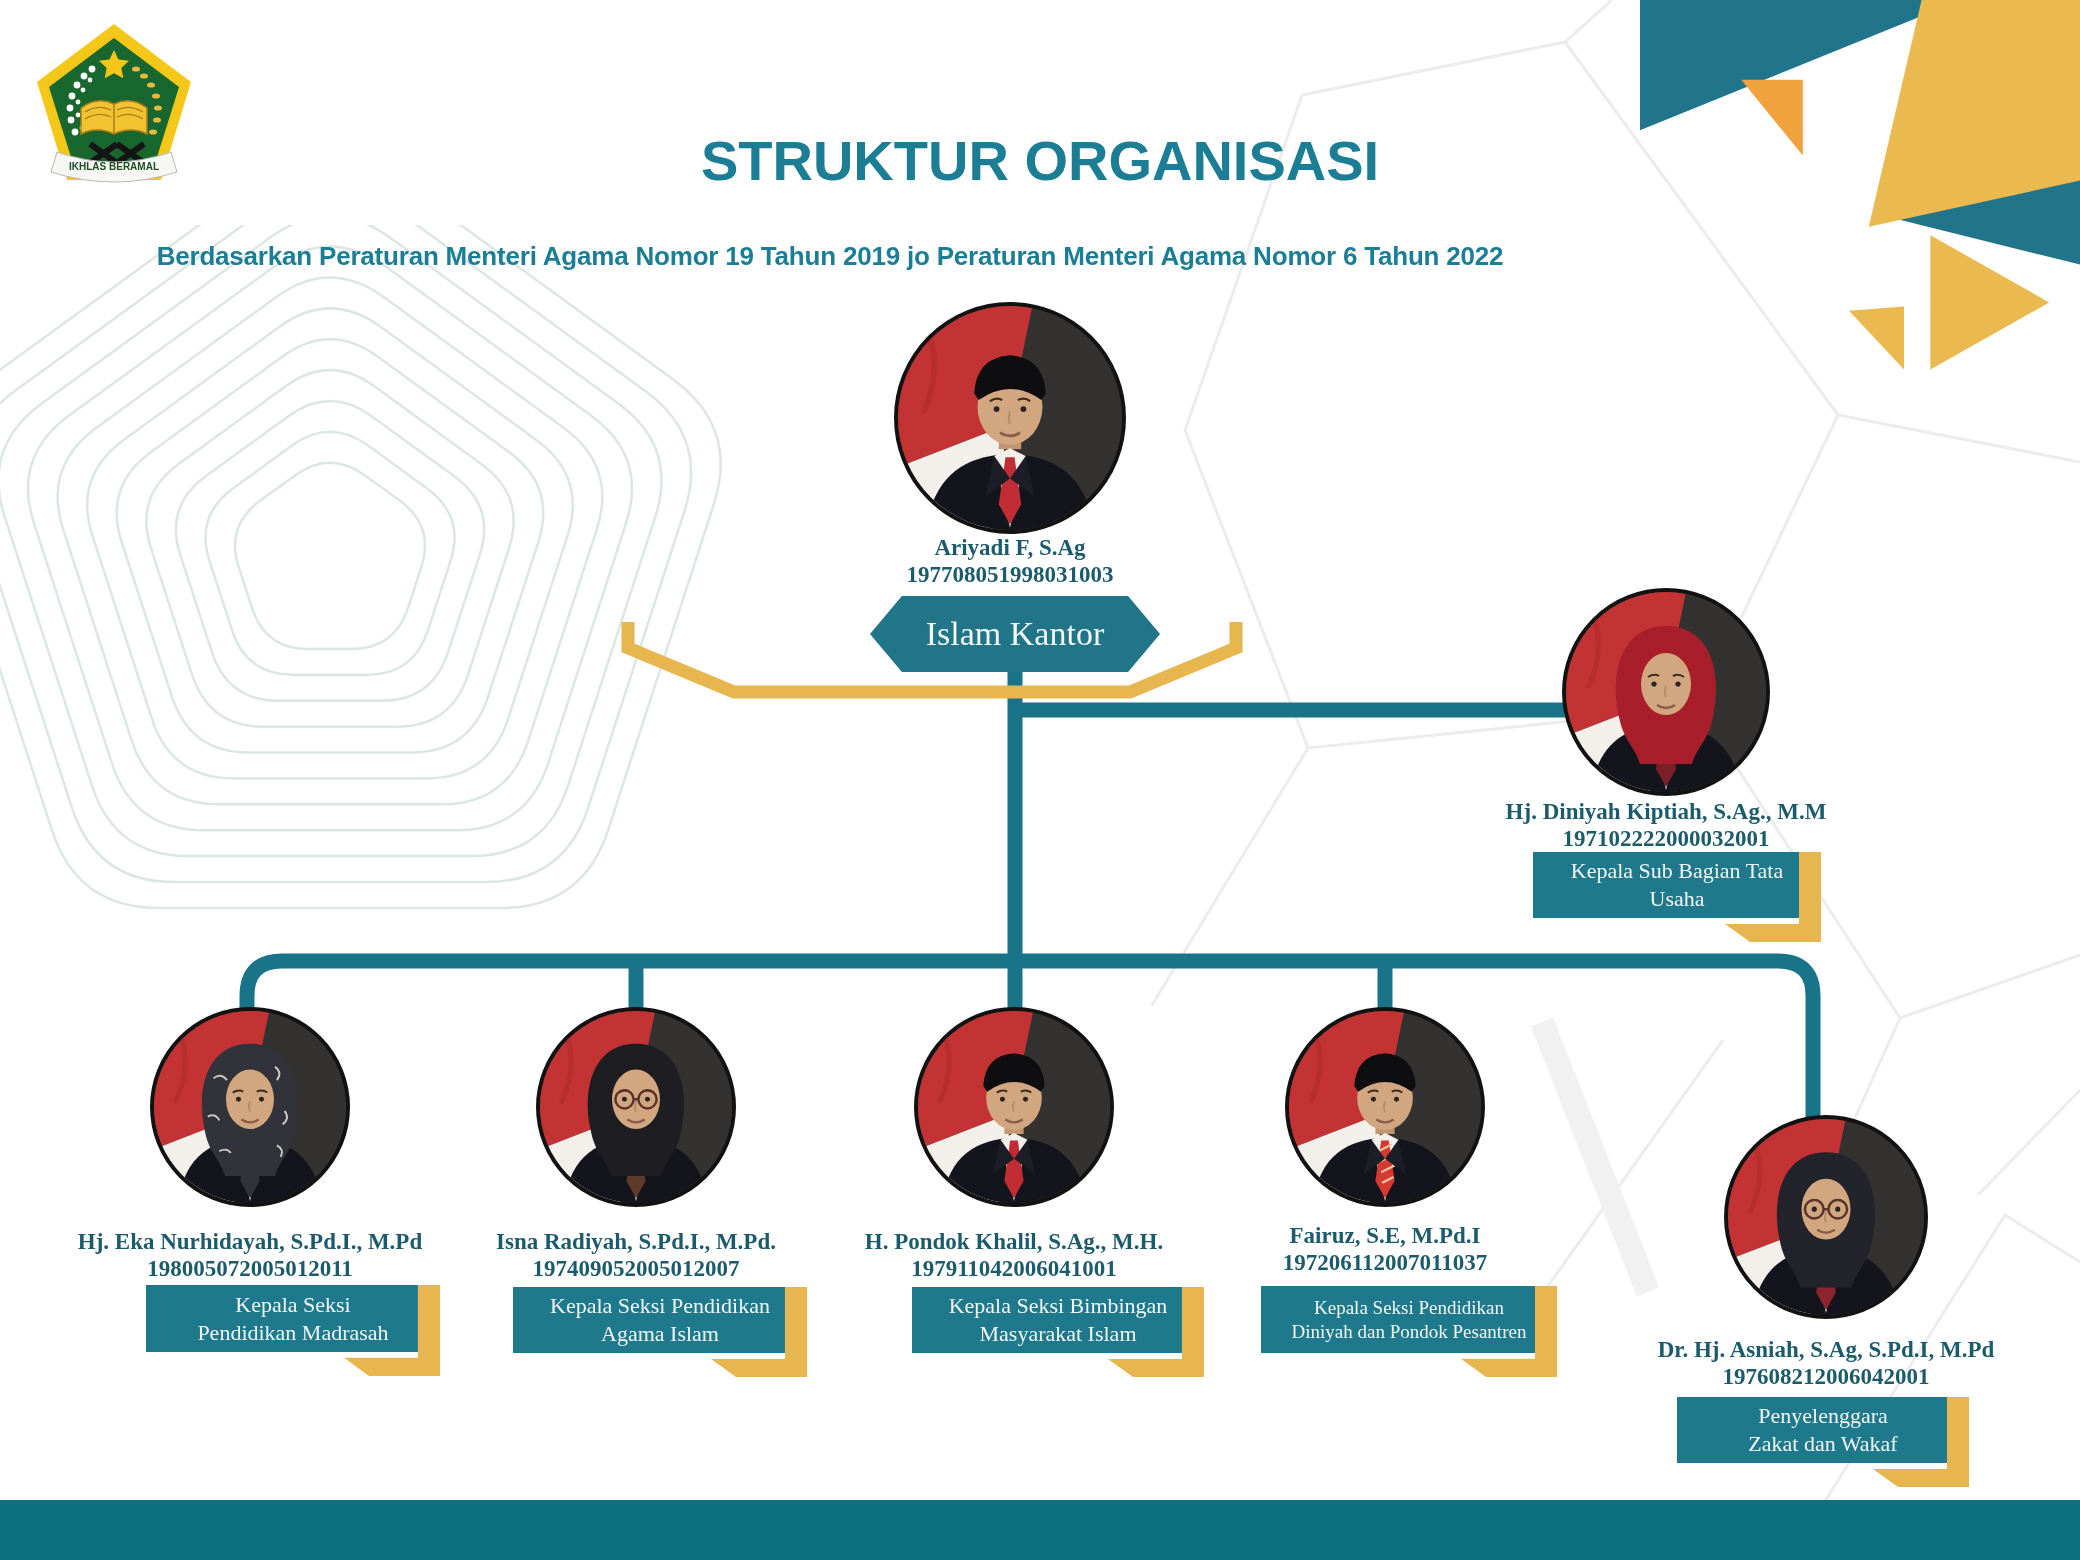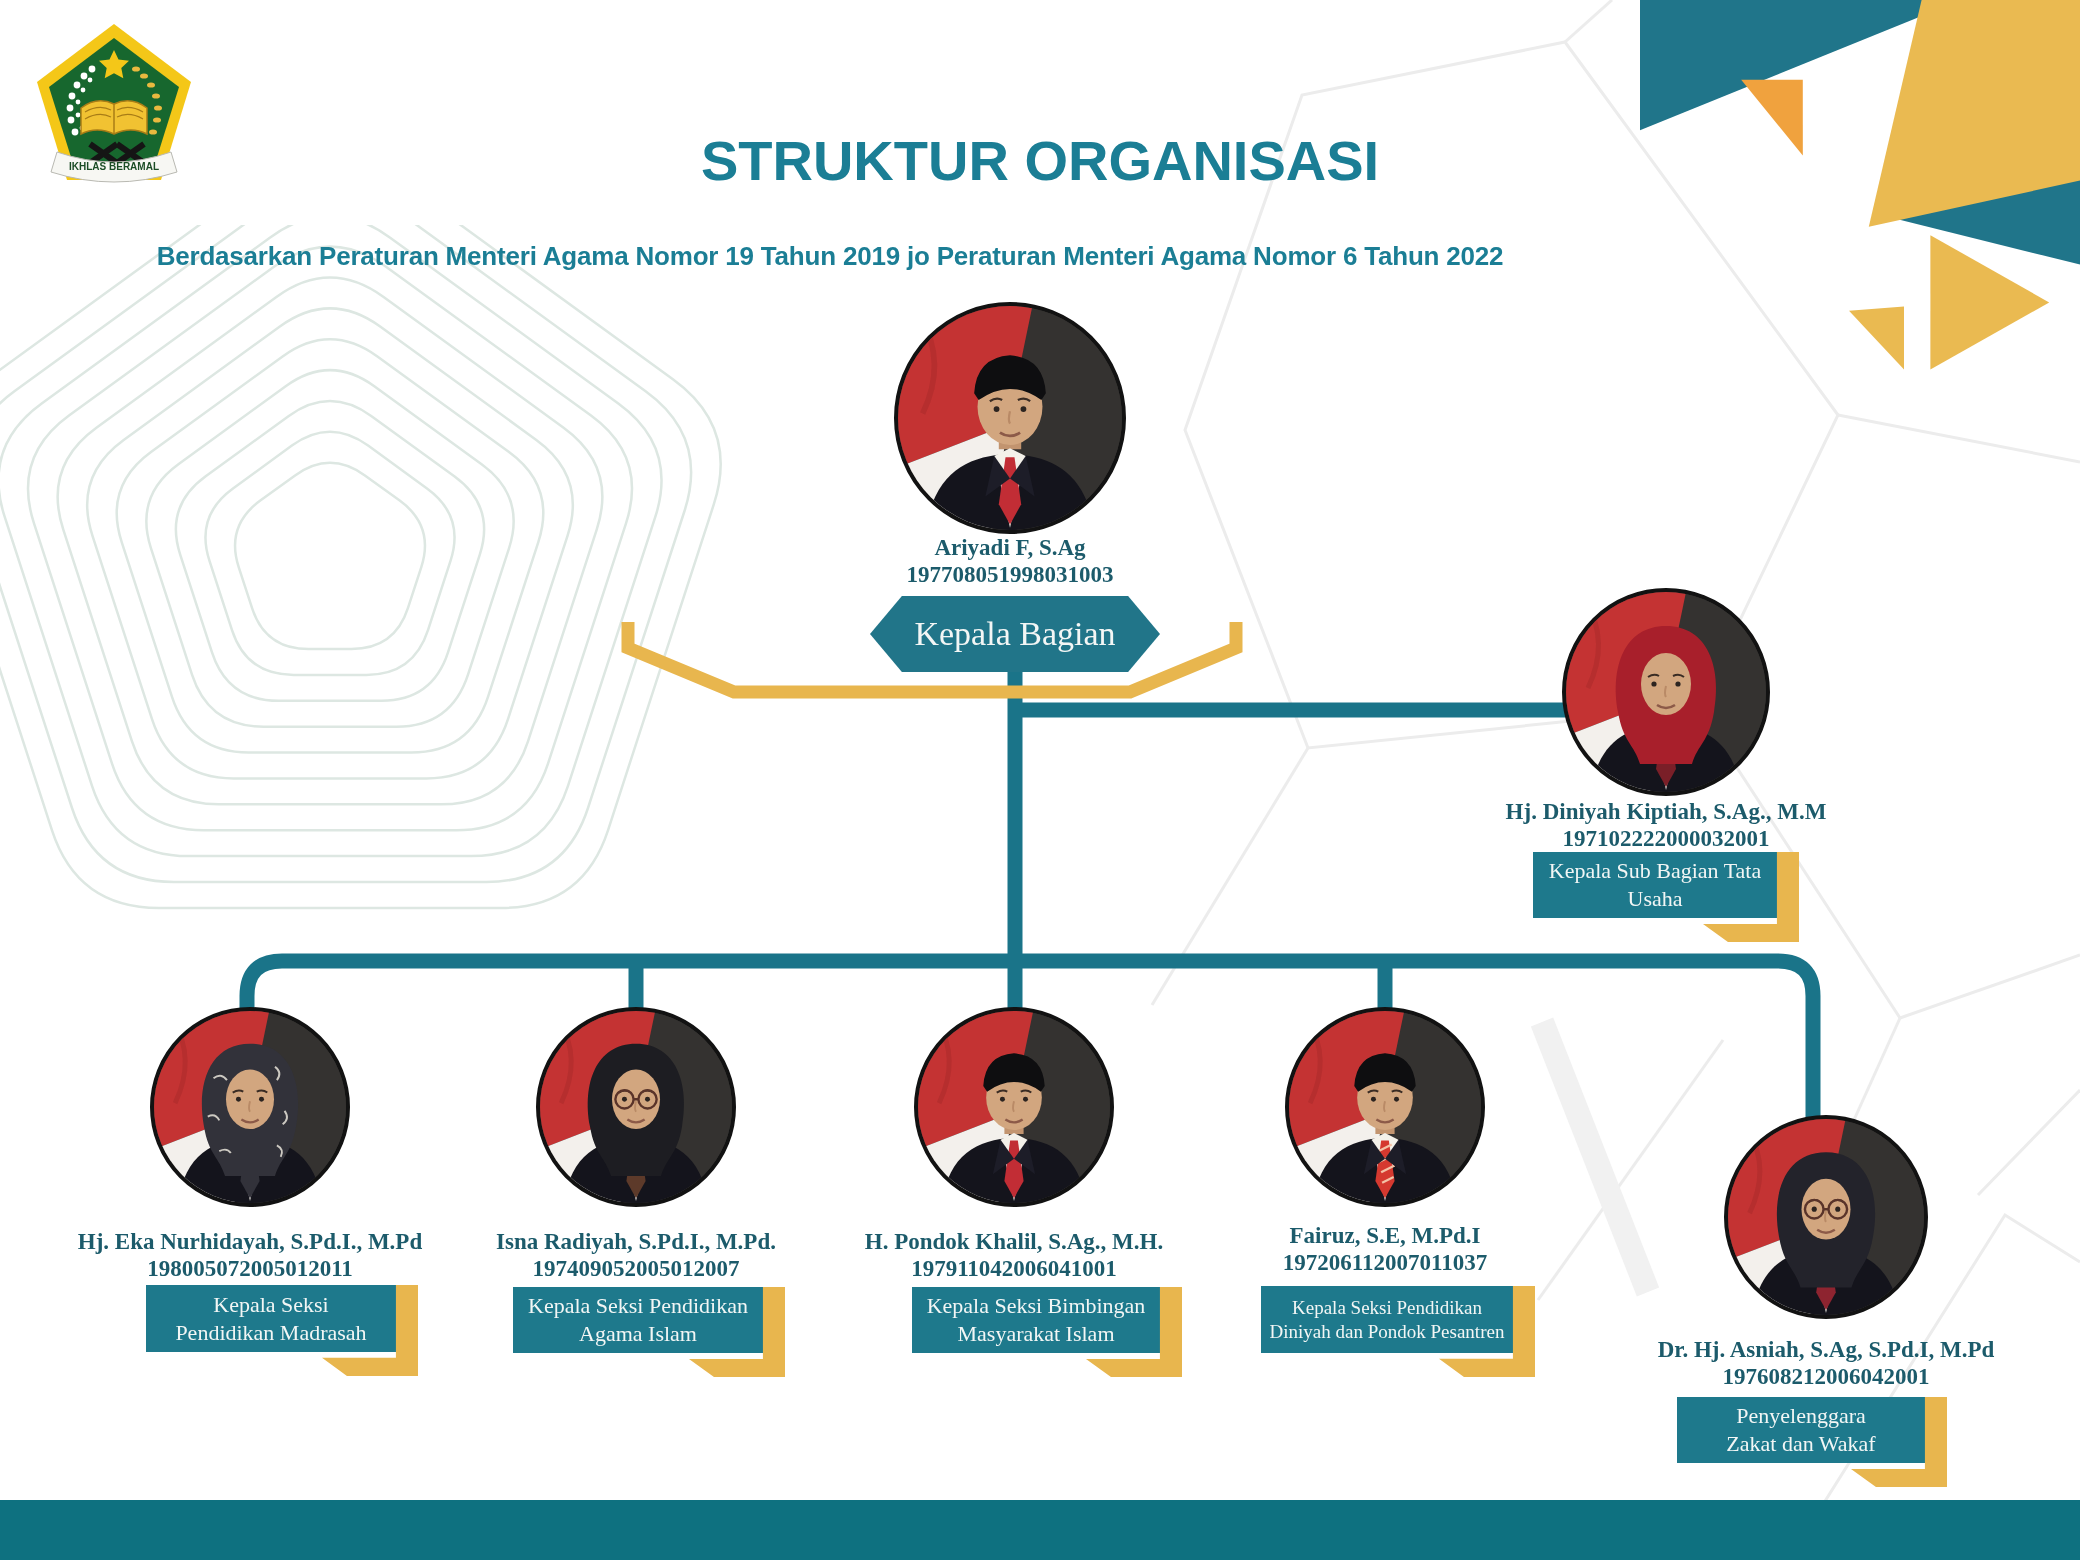--- a/index.html
+++ b/index.html
@@ -28,21 +28,21 @@
   
   #connectors{position:absolute;left:0;top:0;z-index:1;}
   .photo{position:absolute;border-radius:50%;border:4px solid #121212;overflow:hidden;
          background:#343230;z-index:2;box-sizing:border-box;}
   .photo svg{display:block;width:100%;height:100%;}
   .nameblock{position:absolute;text-align:center;z-index:2;
              font-family:"Liberation Serif","DejaVu Serif",serif;font-weight:bold;
              color:#1c5b6b;font-size:23px;line-height:27px;}
   .role-box{position:absolute;background:#1e798c;color:#f2f6f5;text-align:center;z-index:2;
             font-family:"Liberation Serif","DejaVu Serif",serif;font-size:22px;line-height:28px;
-            display:flex;flex-direction:column;justify-content:center;}
+            display:flex;flex-direction:column;justify-content:center;padding-left:22px;}
   .gold-l{position:absolute;right:-22px;top:0;width:96px;height:calc(100% + 24px);
           background:#e8b64e;z-index:-1;
           clip-path:polygon(77% 0,100% 0,100% 100%,26% 100%,0 80%,77% 80%);}
   .role-box .inner{position:relative;z-index:1;}
   .badge-hex{left:870px;top:596px;width:290px;height:76px;background:#217589;z-index:3;
              clip-path:polygon(11% 0,89% 0,100% 50%,89% 100%,11% 100%,0 50%);
              display:flex;align-items:center;justify-content:center;
              font-family:"Liberation Serif","DejaVu Serif",serif;font-size:34px;color:#f3f6f5;}
   #gold-bracket{position:absolute;left:618px;top:618px;z-index:1;}
   .footer-bar{left:0;top:1500px;width:2080px;height:60px;background:#0e7180;z-index:3;}
@@ -140,21 +140,21 @@
       <path d="M636,961 L636,1014"></path>
       <path d="M1385,961 L1385,1014"></path>
     </g>
   </svg>
 
   <svg id="gold-bracket" width="630" height="86" viewBox="0 0 630 86">
     <path d="M10,4 V30 L116,74 H512 L618,30 V4" stroke="#e8b64e" stroke-width="13" fill="none"></path>
   </svg>
 
   <div class="abs badge-hex">
-    <span>Kepala Bagian</span>
+    <span>Islam Kantor</span>
   </div>
 
   <div id="org">
       <div class="photo" style="left: 894px; top: 302px; width: 232px; height: 232px;">
         <svg viewBox="0 0 200 200" xmlns="http://www.w3.org/2000/svg">
           <rect width="200" height="200" fill="#343230"></rect>
           <path d="M0,0 H120 L98,106 L0,144 Z" fill="#c43333"></path>
           <path d="M0,144 L98,106 L84,200 H0 Z" fill="#f3f0ec"></path>
           <path d="M20,10 Q44,50 22,96" stroke="#a82a2a" stroke-width="5" fill="none" opacity="0.5"></path>
           <path d="M90,108 h20 v20 h-20 z" fill="#c2946f"></path>

